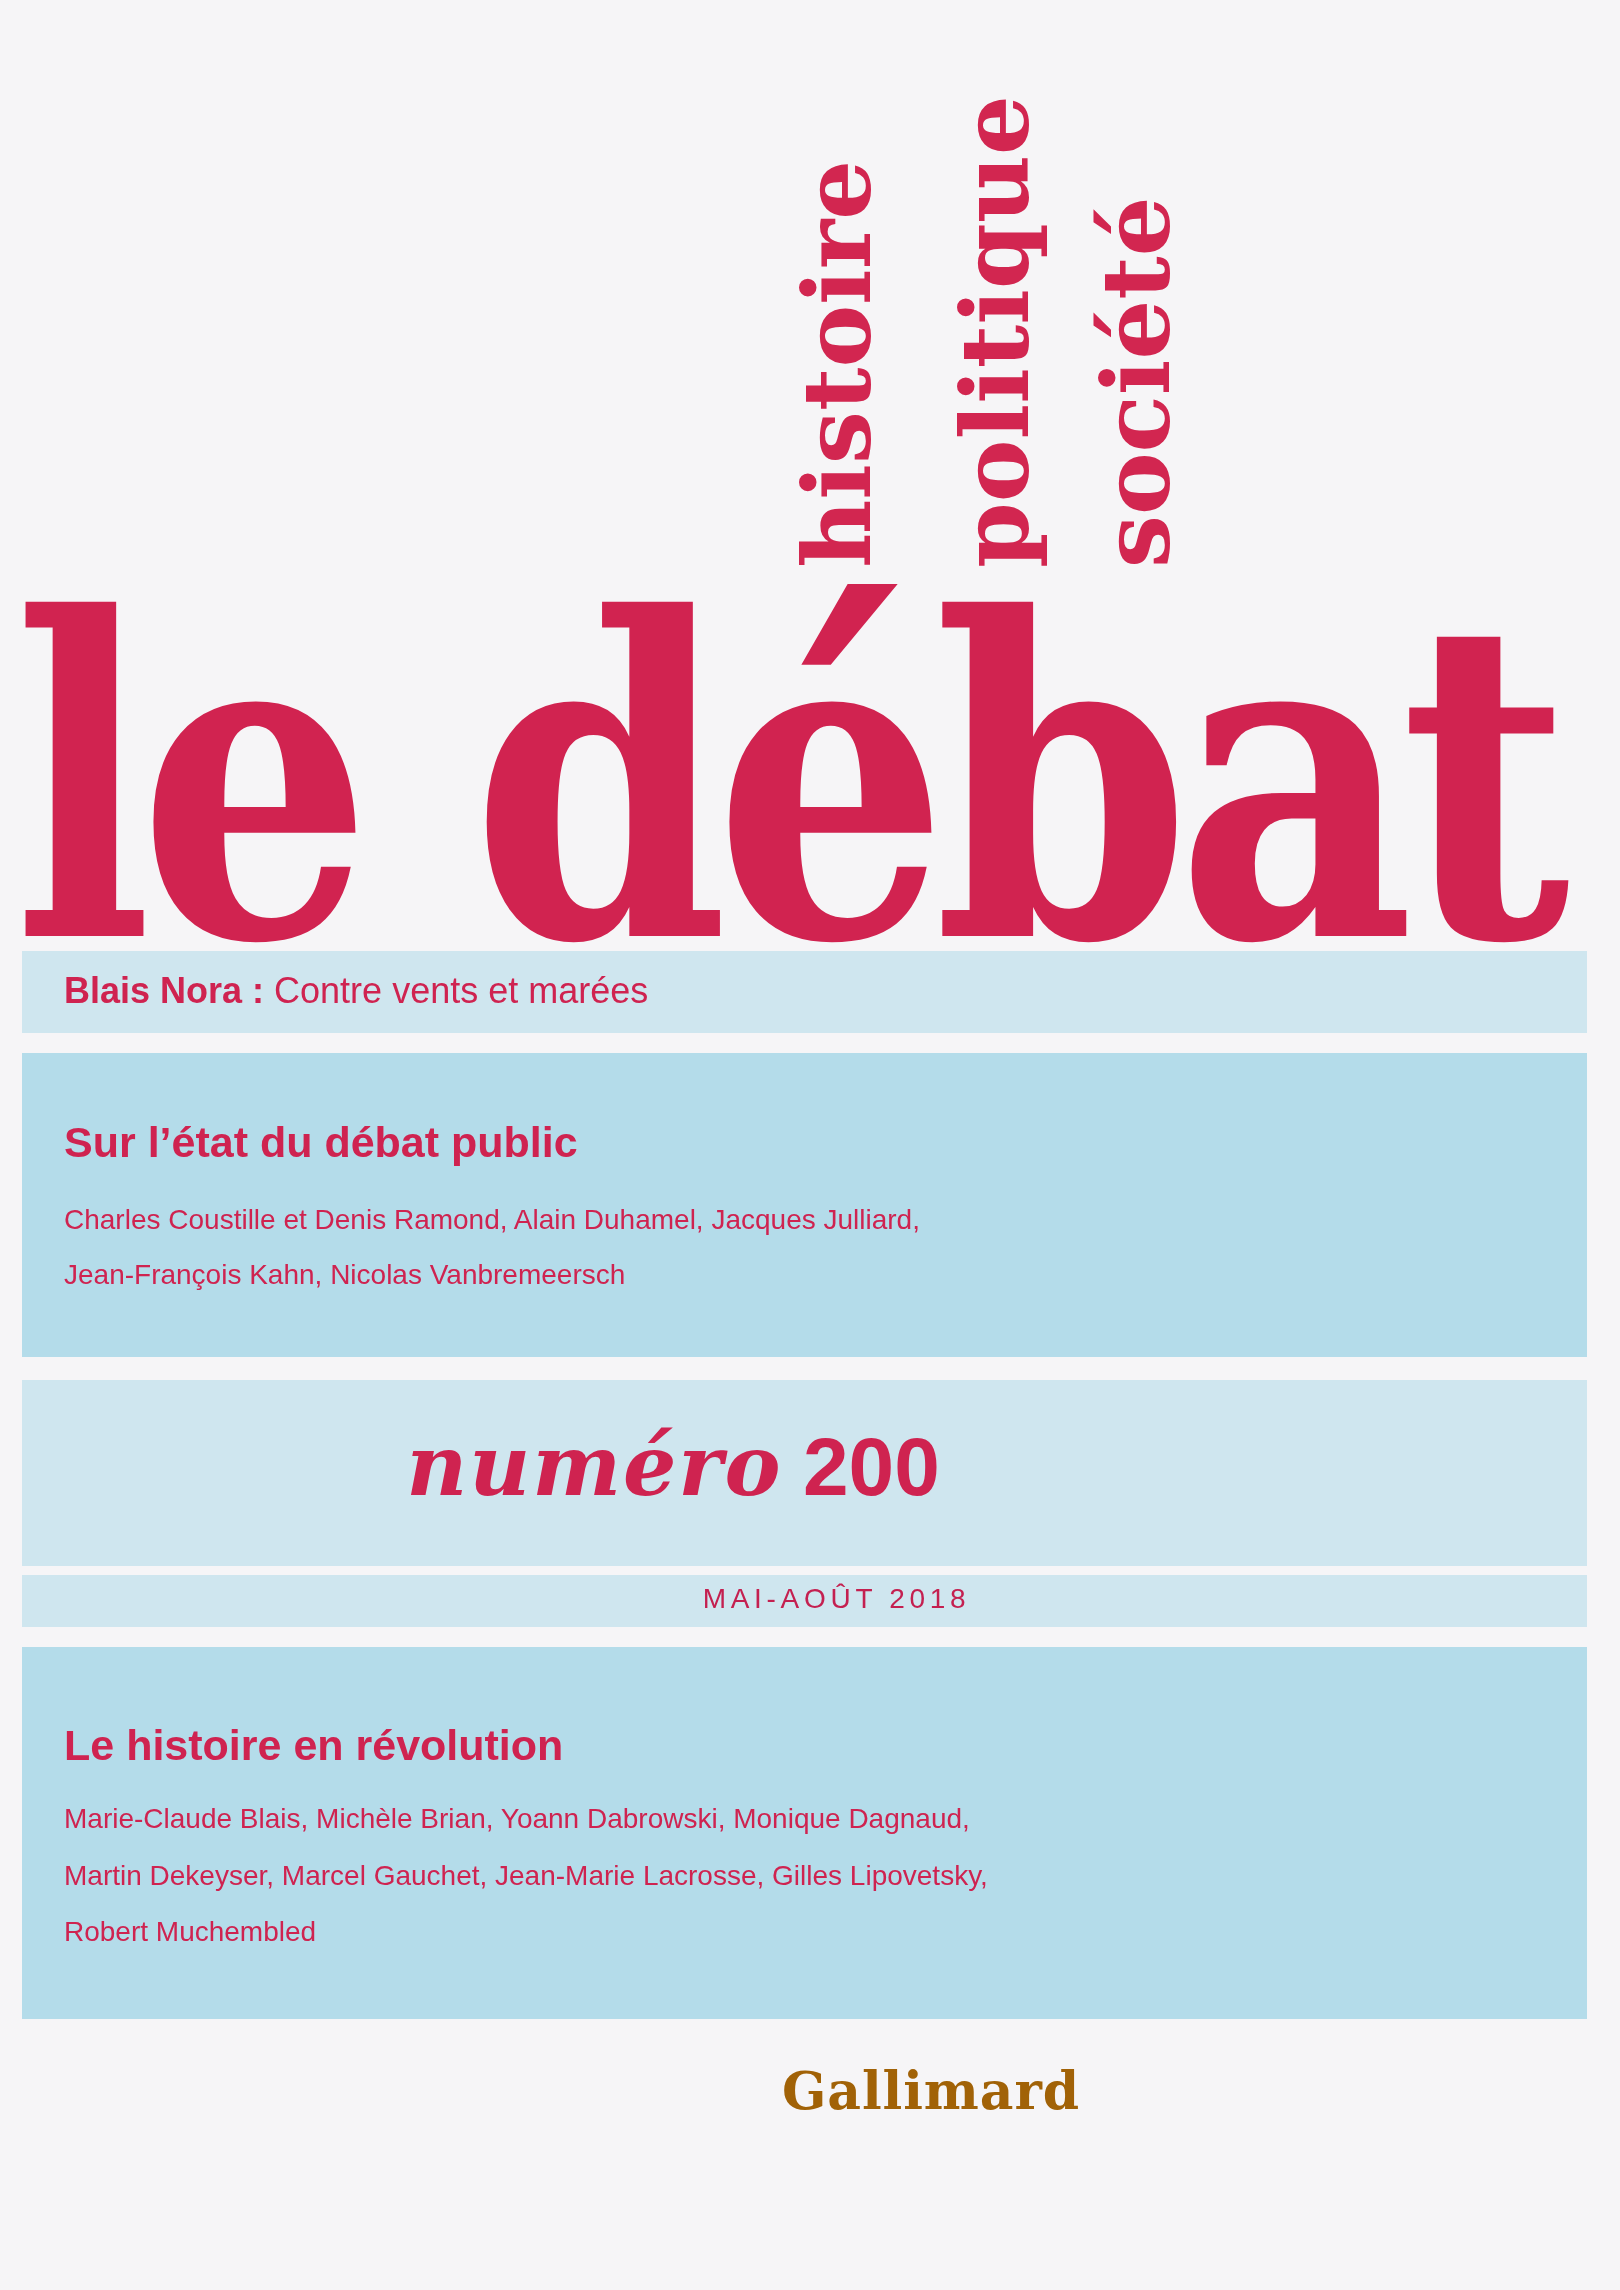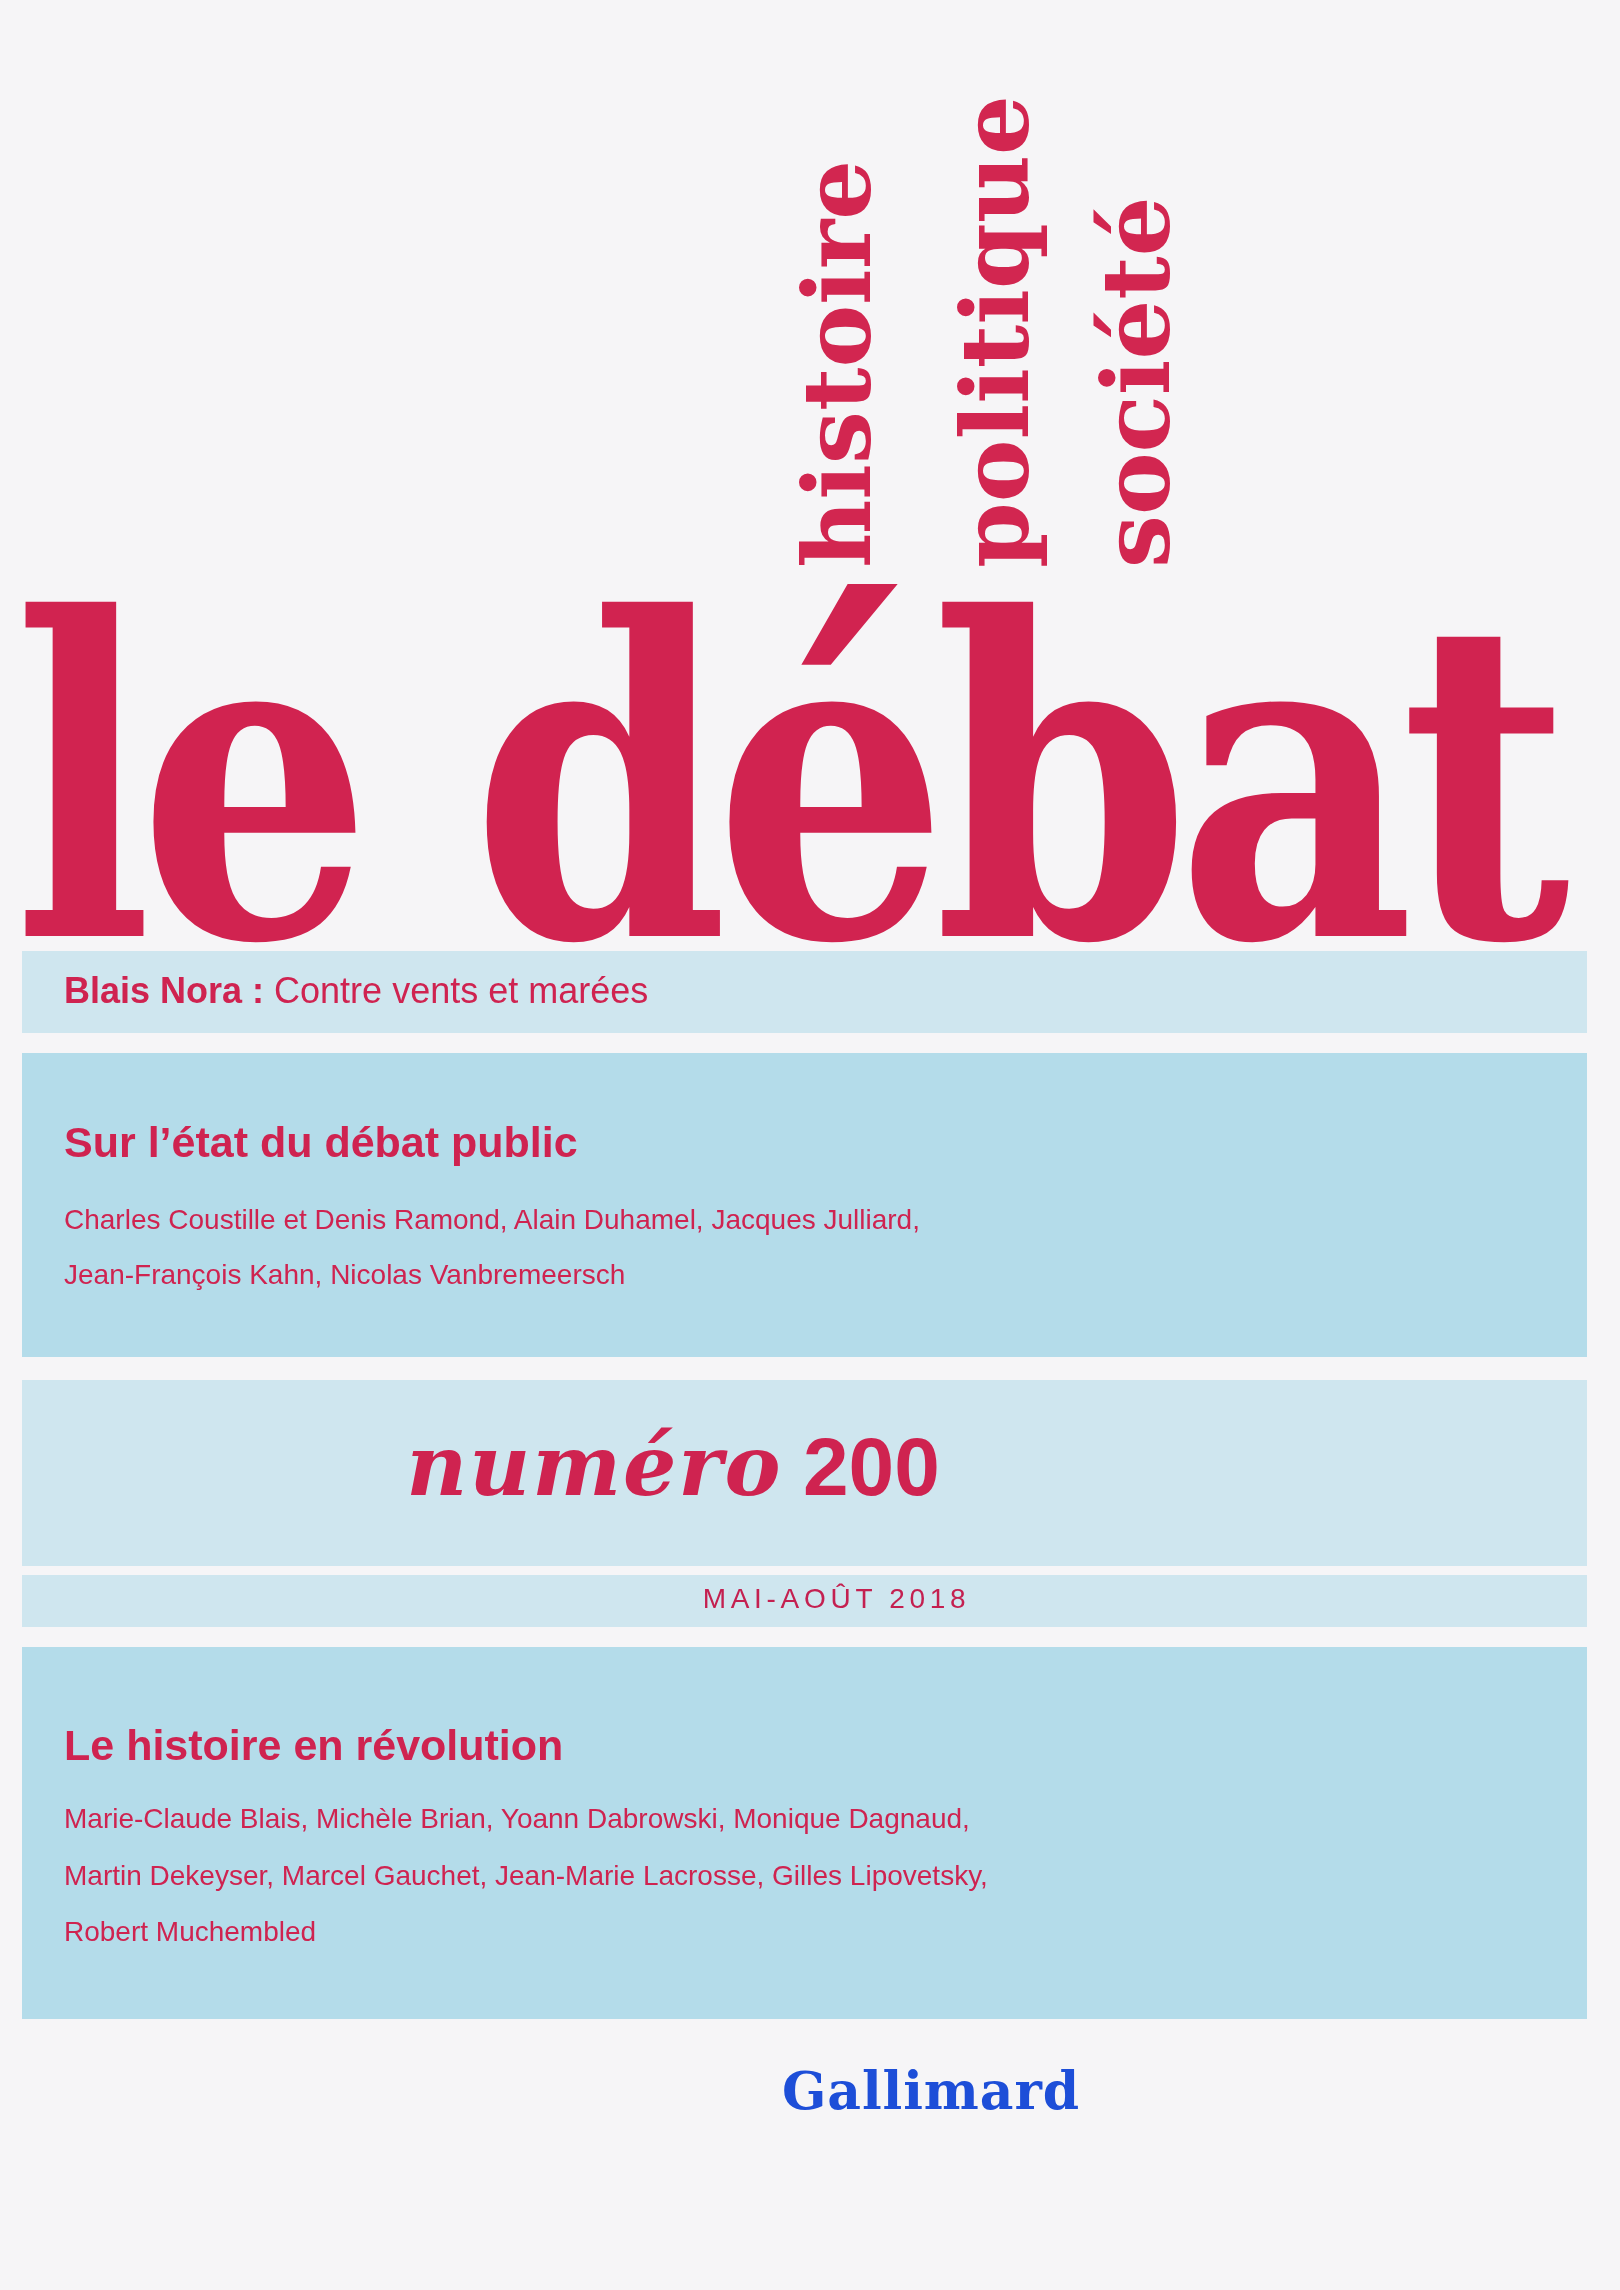--- a/index.html
+++ b/index.html
@@ -65,21 +65,21 @@
   .date {
     position: absolute; left: 0; width: 1621px; top: 1585px;
     text-align: center; font-size: 28px; letter-spacing: 4.7px; line-height: 1;
     color: #c42050;
     margin-left: 26px;
   }
 
   .publisher {
     position: absolute; left: 782px; top: 2065px;
     font-family: "DejaVu Serif", serif; font-weight: bold;
-    font-size: 52px; line-height: 1; color: #1d4ed8;
+    font-size: 52px; line-height: 1; color: #a16207;
     letter-spacing: 0.9px;
   }
 </style>
 </head>
 <body>
 
 <div class="vword" style="left:790px; top:568px; font-size:94px;">histoire</div>
 <div class="vword" style="left:948px; top:568px; font-size:94px;">politique</div>
 <div class="vword" style="left:1089px; top:568px; font-size:94px;">société</div>
 

